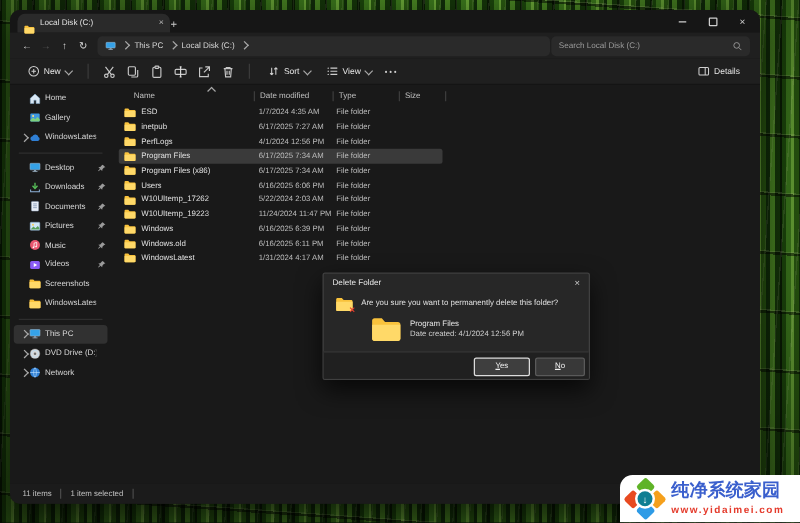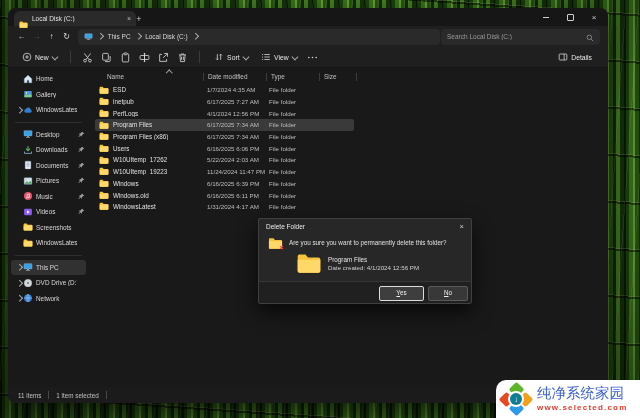--- a/index.html
+++ b/index.html
@@ -126,21 +126,21 @@
   .wm-logo{position:relative;width:30px;height:30px;flex:none;}
   .wm-logo .d{position:absolute;width:11px;height:11px;transform:rotate(45deg);border-radius:2px;}
   .wm-logo .d.t{left:9.5px;top:0;background:#5fb327;}
   .wm-logo .d.r{left:19px;top:9.5px;background:#f5a01c;}
   .wm-logo .d.b{left:9.5px;top:19px;background:#2e9be6;}
   .wm-logo .d.l{left:0;top:9.5px;background:#e84a20;}
   .wm-logo .c{position:absolute;left:7px;top:7px;width:16px;height:16px;background:#fff;border-radius:50%;
     display:flex;align-items:center;justify-content:center;}
   .wm-logo .c i{width:12px;height:12px;border-radius:50%;background:#0e7e93;color:#fff;font-style:normal;
     font-size:8px;font-weight:bold;display:flex;align-items:center;justify-content:center;}
-  .wm-brand{font-size:14.5px;font-weight:normal;color:#3a5fcd;line-height:1;white-space:nowrap;}
+  .wm-brand{font-size:14.5px;font-weight:bold;color:#3a5fcd;line-height:1;white-space:nowrap;}
   .wm-url{font-size:8px;font-weight:bold;color:#e43b2c;letter-spacing:1.2px;margin-top:2px;white-space:nowrap;}
 </style>
 </head>
 <body>
 
 <div class="stage">
 
   <div class="win">
 
     <div class="tabbar">
@@ -782,17 +782,17 @@
       <i class="d t"></i>
         <i class="d l"></i>
         <i class="d r"></i>
         <i class="d b"></i>
       <span class="c">
           <i>↓</i>
         </span>
     </span>
     <span>
       <div class="wm-brand">纯净系统家园</div>
-      <div class="wm-url">www.selected.com</div>
+      <div class="wm-url">www.yidaimei.com</div>
     </span>
   </div>
 
 </div>
 
 </body></html>

